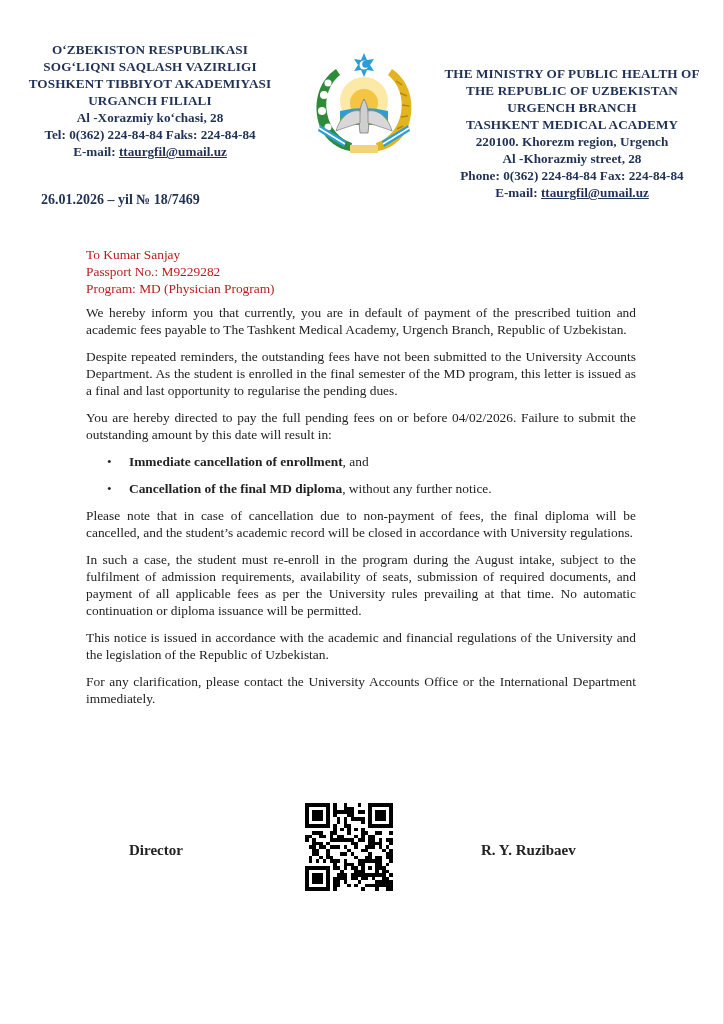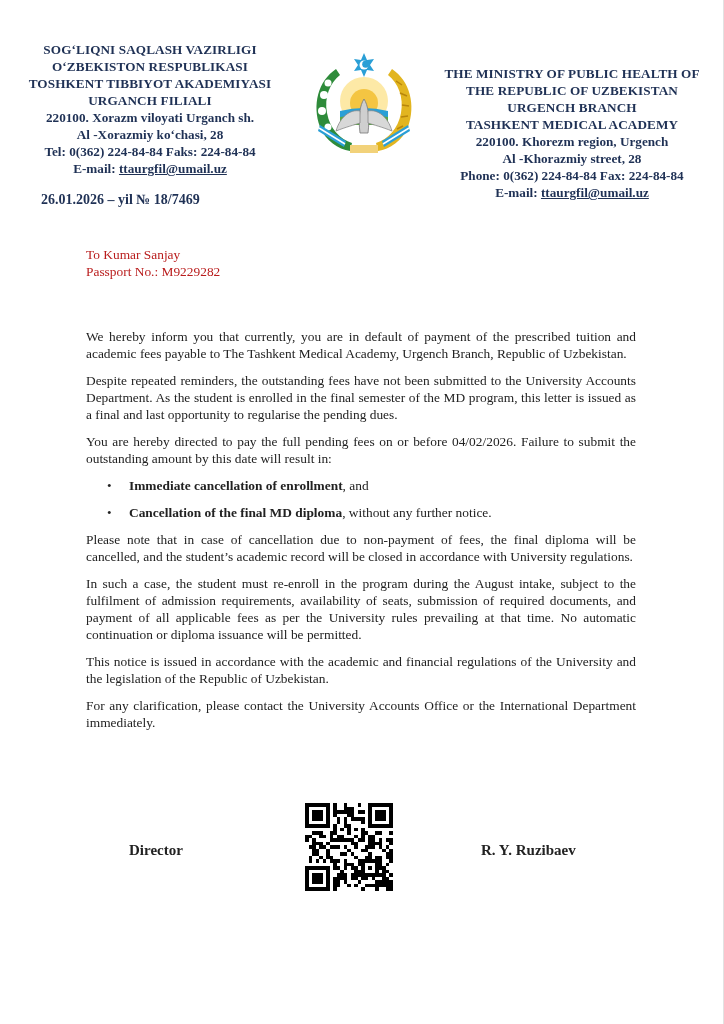--- a/index.html
+++ b/index.html
@@ -61,21 +61,21 @@
       left: 86px;
       top: 246px;
       font-size: 13.4px;
       line-height: 17px;
       color: #b91c1c;
     }
 
     .body {
       position: absolute;
       left: 86px;
-      top: 328px;
+      top: 304px;
       width: 550px;
       font-size: 13.4px;
       line-height: 17px;
       color: #222;
     }
     .body p {
       margin: 0 0 10px 0;
       text-align: justify;
     }
     .body ul {
@@ -126,25 +126,24 @@
       width: 88px;
       height: 88px;
     }
   </style>
 </head>
 <body>
 
 <div class="right-edge"></div>
 
 <div class="header-col header-left">
+  <div class="caps">O‘ZBEKISTON RESPUBLIKASI</div>
   <div class="caps">SOG‘LIQNI SAQLASH VAZIRLIGI</div>
-  <div class="caps">O‘ZBEKISTON RESPUBLIKASI</div>
   <div class="caps">TOSHKENT TIBBIYOT AKADEMIYASI</div>
   <div class="caps">URGANCH FILIALI</div>
-  <div>220100. Xorazm viloyati Urganch sh.</div>
   <div>Al -Xorazmiy ko‘chasi, 28</div>
   <div>Tel: 0(362) 224-84-84 Faks: 224-84-84</div>
   <div>
     <span>E-mail: </span><span class="email-link">ttaurgfil@umail.uz</span>
   </div>
 </div>
 
 <svg class="emblem" viewBox="0 0 116 108">
 
   <path d="M30 22 C12 34 6 58 14 80 C20 94 32 102 44 104 L46 96 C34 92 24 82 21 66 C18 50 24 36 34 28 Z" fill="#2e8b3a"></path>
@@ -189,20 +188,21 @@
   <div>
     <span>E-mail: </span><span class="email-link">ttaurgfil@umail.uz</span>
   </div>
 </div>
 
 <div class="ref-line">26.01.2026 – yil № 18/7469</div>
 
 <div class="addressee">
   <div>To Kumar Sanjay</div>
   <div>Passport No.: M9229282</div>
+  <div>Program: MD (Physician Program)</div>
 </div>
 
 <div class="body">
   <p>We hereby inform you that currently, you are in default of payment of the prescribed tuition and academic fees payable to The Tashkent Medical Academy, Urgench Branch, Republic of Uzbekistan.</p>
   <p>Despite repeated reminders, the outstanding fees have not been submitted to the University Accounts Department. As the student is enrolled in the final semester of the MD program, this letter is issued as a final and last opportunity to regularise the pending dues.</p>
   <p>You are hereby directed to pay the full pending fees on or before 04/02/2026. Failure to submit the outstanding amount by this date will result in:</p>
   <ul>
     <li><b>Immediate cancellation of enrollment</b><span>, and</span></li>
     <li><b>Cancellation of the final MD diploma</b><span>, without any further notice.</span></li>
   </ul>

